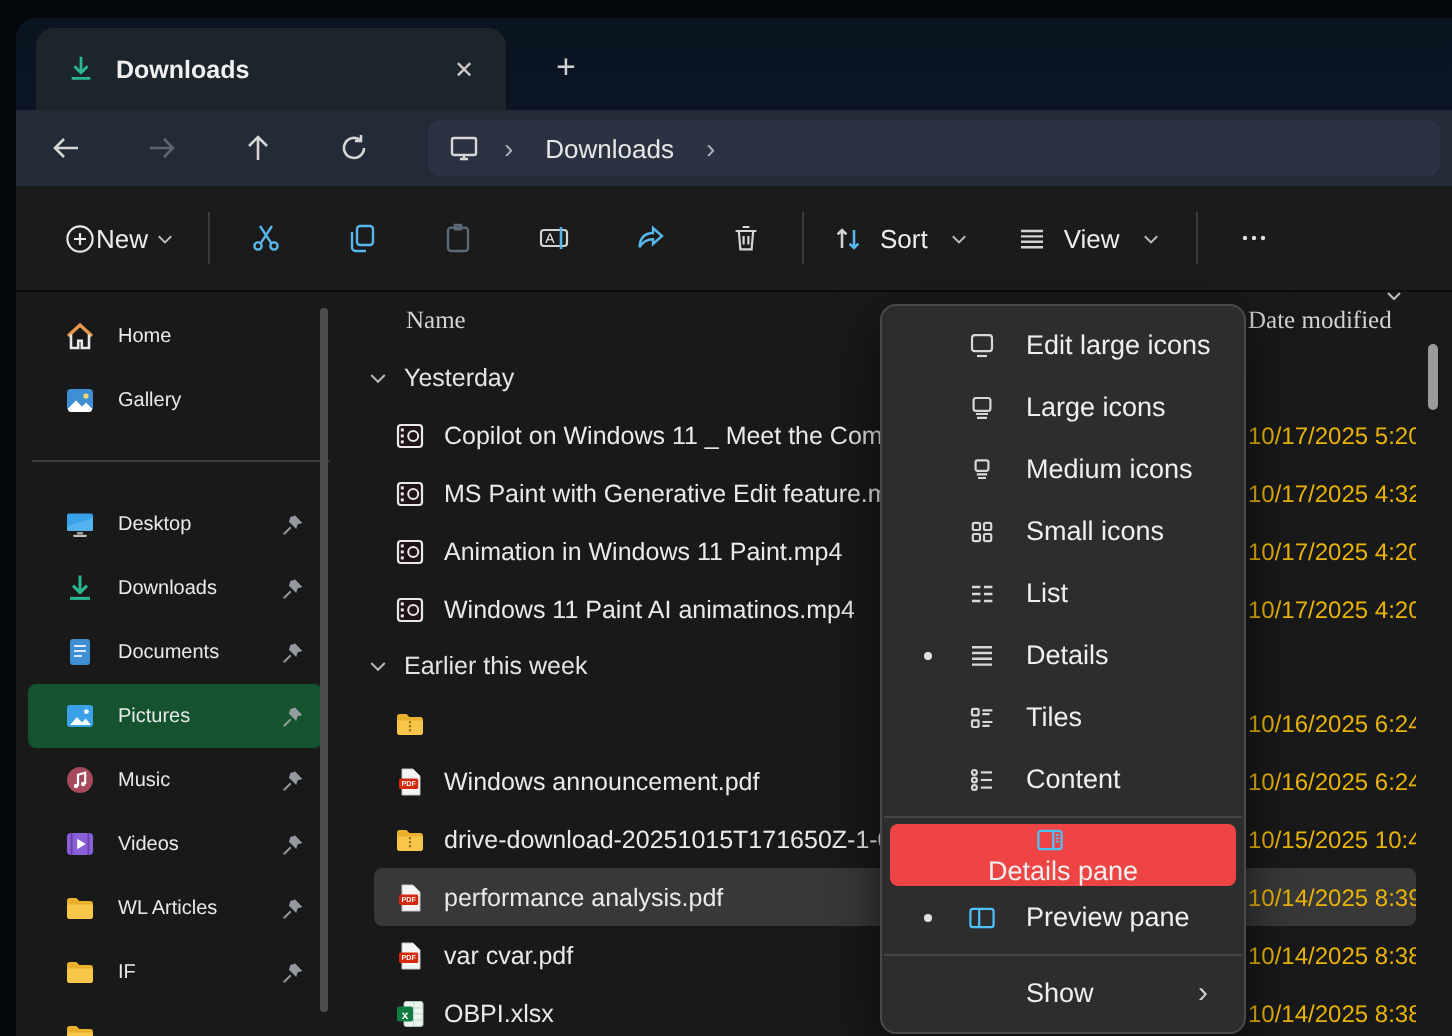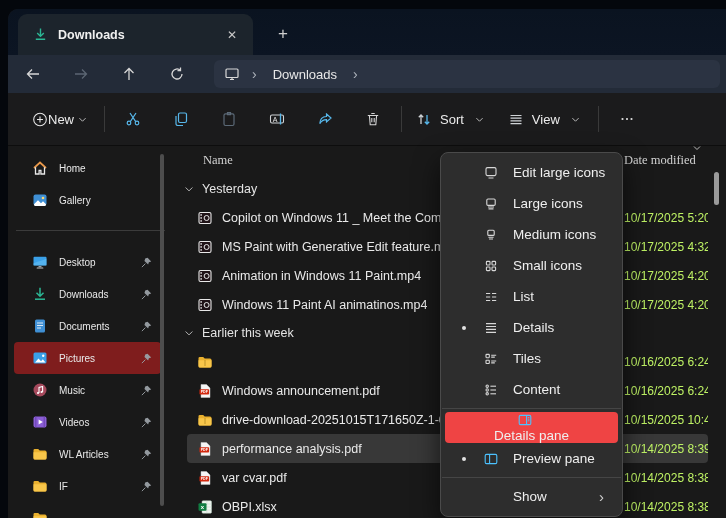--- a/index.html
+++ b/index.html
@@ -36,39 +36,39 @@
   .tb-sep{width:1px;height:26px;background:#3a3a3a;margin:0 4px;}
   .lbl-btn{padding:0 10px;gap:8px;}
   .ic{display:inline-flex;width:16px;height:16px;align-items:center;justify-content:center;}
   .ic svg{display:block;}
   
   .content{position:absolute;left:0;top:137px;width:100%;bottom:0;background:#191919;}
   .sidebar{position:absolute;left:0;top:0;width:167px;height:100%;padding-top:6px;}
   .side-item{height:32px;margin:0 14px 0 6px;border-radius:4px;display:flex;align-items:center;
     padding-left:18px;color:#e9e9e9;font-size:10px;}
   .side-item .slabel{margin-left:11px;flex:1;white-space:nowrap;overflow:hidden;}
-  .side-item.sel{background:#7f1d1d;}
+  .side-item.sel{background:#14532d;}
   .side-item .pin{margin-right:7px;opacity:.95;}
   .side-div{height:30px;position:relative;}
   .side-div i{position:absolute;left:8px;right:10px;top:14px;height:1px;background:#3b3b3b;display:block;}
   .side-scroll{position:absolute;left:152px;top:8px;width:4px;height:352px;background:#4d4d4d;border-radius:2px;}
   
   .filelist{position:absolute;left:167px;top:0;right:0;height:100%;}
   .cols{height:29px;position:relative;color:#d3d3d3;font-size:12.5px;}
   .col-name{position:absolute;left:28px;top:7px;font-family:Liberation Serif, serif;}
   .col-date{position:absolute;left:449px;top:7px;font-family:Liberation Serif, serif;}
   .sortchev{position:absolute;left:516px;top:-4px;color:#bdbdbd;}
   .group{height:28px;display:flex;align-items:center;color:#e4e4e4;font-size:12.5px;padding-left:8px;gap:7px;}
   .gchev{color:#b9b9b9;display:inline-flex;}
   .row{height:29px;margin:0 18px 0 12px;border-radius:4px;display:flex;align-items:center;position:relative;
     color:#eaeaea;font-size:12.5px;}
   .row.sel{background:#383838;}
   .row .ic{margin:0 9px 0 10px;flex:none;}
   .row .fname{white-space:nowrap;overflow:hidden;max-width:400px;}
-  .row .fdate{position:absolute;left:437px;width:84px;white-space:nowrap;overflow:hidden;color:#bef264;font-size:12px;}
+  .row .fdate{position:absolute;left:437px;width:84px;white-space:nowrap;overflow:hidden;color:#eab308;font-size:12px;}
   .list-scroll{position:absolute;right:7px;top:26px;width:5px;height:33px;background:#9a9a9a;border-radius:3px;}
   
   .viewmenu{position:absolute;left:432px;top:143px;width:183px;background:#2d2d2d;border:1px solid #4a4a4a;
     border-radius:8px;padding:4px 0;box-shadow:0 10px 26px rgba(0,0,0,.6);z-index:50;}
   .menu-item{height:31px;margin:0 4px;border-radius:4px;display:flex;align-items:center;color:#efefef;font-size:13.5px;position:relative;}
   .menu-item.hl{background:#ef4444;flex-direction:column;}
   .menu-item .dotzone{width:38px;display:flex;justify-content:center;}
   .menu-item .dot{width:4px;height:4px;border-radius:50%;background:#e2e2e2;}
   .menu-item .mic{width:16px;height:16px;display:inline-flex;margin-right:14px;}
   .menu-item .sub{position:absolute;right:14px;color:#cfcfcf;font-size:15px;}

